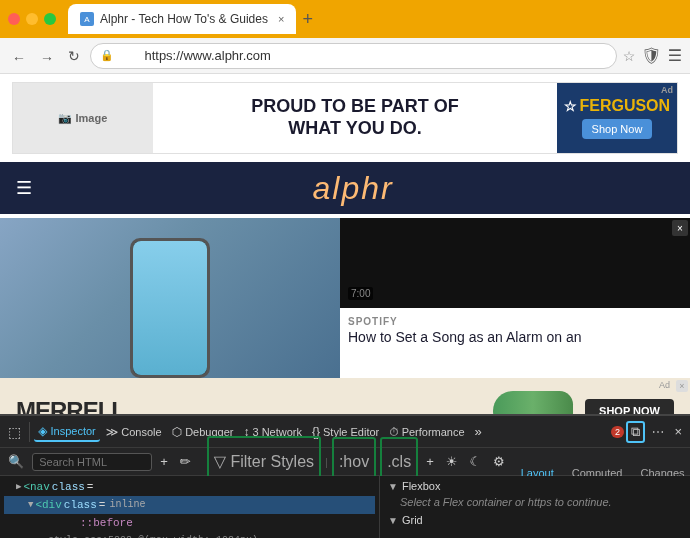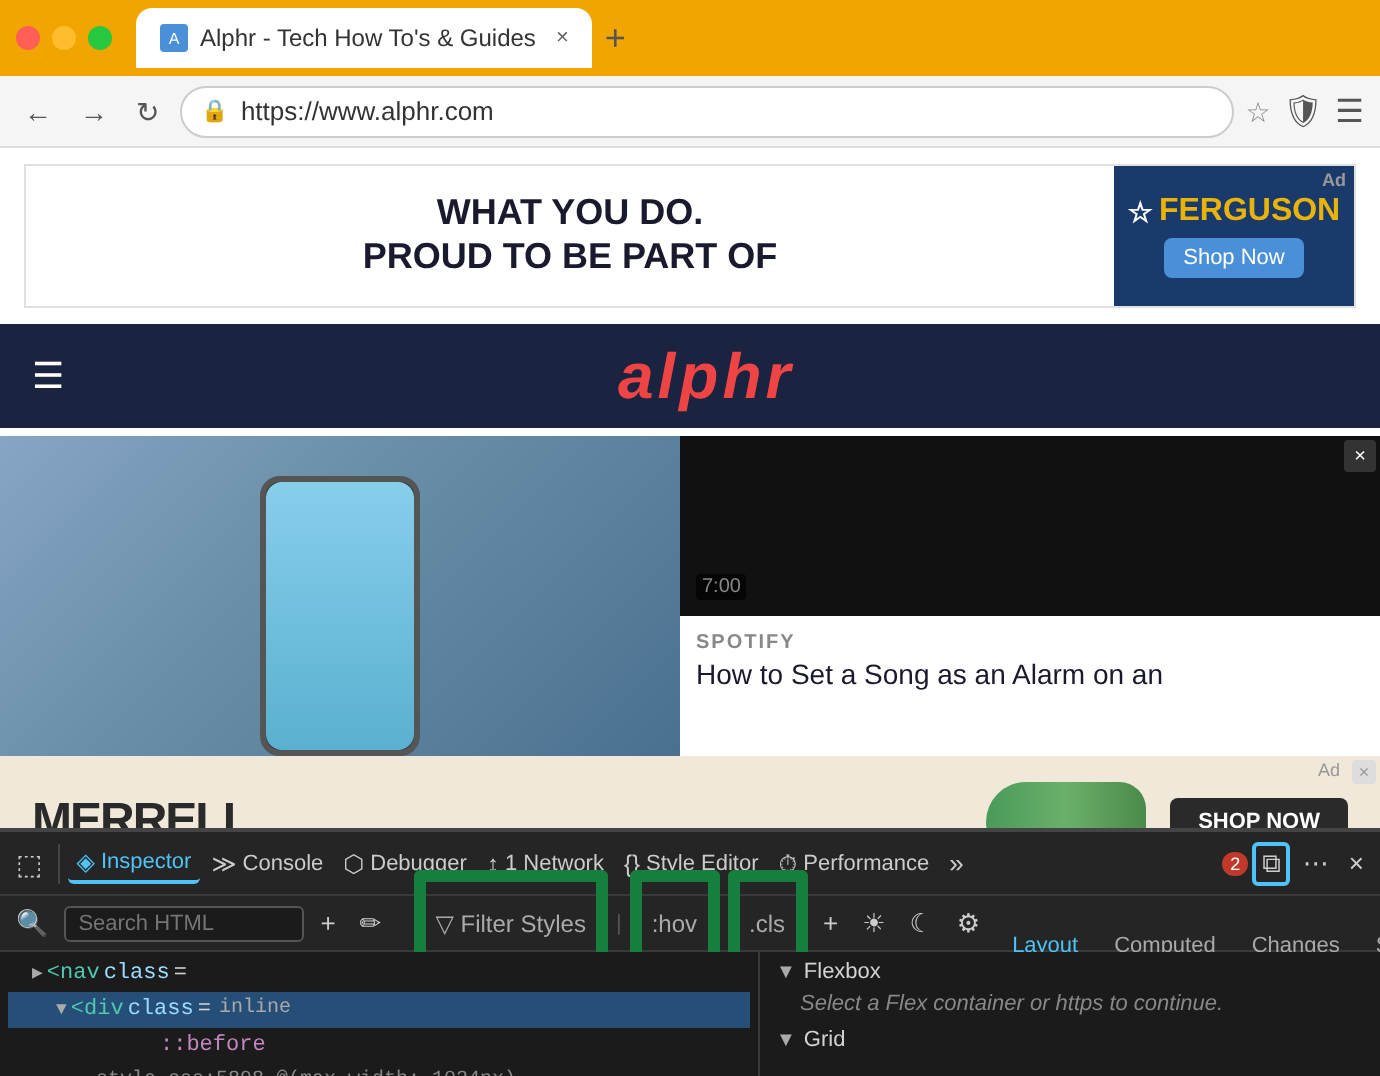--- a/index.html
+++ b/index.html
@@ -58,21 +58,21 @@
       border: 1px solid #ccc;
       border-radius: 20px;
       height: 26px;
       display: flex;
       align-items: center;
       padding: 0 10px;
       gap: 6px;
       font-size: 13px;
     }
     .lock-icon { color: #4a90d9; font-size: 11px; }
-    .url-text { font-size: 13px; color: #333; flex: 1; }
+    .url-text { font-size: 13px; color: #333; flex: 1; margin-left: 24px; }
     .star-btn { background: none; border: none; font-size: 14px; color: #888; cursor: pointer; }
     .toolbar-icons { display: flex; gap: 6px; align-items: center; }
     .toolbar-icon { font-size: 16px; color: #555; cursor: pointer; }
 
     
     .page-content {
       background: #fff;
       height: 340px;
       overflow: hidden;
       position: relative;
@@ -103,21 +103,21 @@
 
     
     .alphr-header {
       background: #1a2340;
       height: 52px;
       display: flex;
       align-items: center;
       padding: 0 16px;
     }
     .hamburger { color: #fff; font-size: 18px; cursor: pointer; }
-    .alphr-logo { flex: 1; text-align: center; font-size: 32px; font-weight: 700; color: #ef4444; letter-spacing: 2px; font-style: italic; }
+    .alphr-logo { flex: 1; text-align: center; font-size: 32px; font-weight: 400; color: #fdba74; letter-spacing: 2px; font-style: italic; }
 
     
     .article-grid {
       display: grid;
       grid-template-columns: 340px 1fr;
       gap: 0;
       height: 160px;
       overflow: hidden;
       margin-top: 4px;
     }
@@ -215,21 +215,21 @@
     .search-input-dt {
       background: #1b1b1b;
       border: 1px solid #555;
       color: #ccc;
       font-size: 11px;
       padding: 2px 6px;
       border-radius: 3px;
       width: 120px;
       outline: none;
     }
-    .filter-btn { background: none; border: 6px solid #15803d; color: #aaa; font-size: 12px; padding: 14px 5px; border-radius: 3px; cursor: pointer; white-space: nowrap; }
+    .filter-btn { background: none; border: 2px solid #15803d; color: #aaa; font-size: 16px; padding: 14px 5px; border-radius: 3px; cursor: pointer; white-space: nowrap; }
     .filter-sep { color: #555; font-size: 11px; }
 
     
     .panel-tabs {
       display: flex;
       align-items: center;
       margin-left: auto;
       gap: 2px;
     }
     .panel-tab { color: #aaa; font-size: 11px; padding: 2px 8px; cursor: pointer; border-bottom: 2px solid transparent; margin-top: 24px; }
@@ -330,23 +330,26 @@
   <button class="star-btn">☆</button>
   <div class="toolbar-icons">
     <span class="toolbar-icon">🛡</span>
     <span class="toolbar-icon">☰</span>
   </div>
 </div>
 
 <div class="page-content">
 
   <div class="ad-banner">
+    <div class="ad-banner-left">
+      <span style="font-size:11px;color:#666;">📷 Image</span>
+    </div>
     <div class="ad-banner-content">
+      <div class="proud-text">PROUD TO BE PART OF</div>
       <div class="proud-text">WHAT YOU DO.</div>
-      <div class="proud-text">PROUD TO BE PART OF</div>
     </div>
     <div class="ad-banner-right">
       <div style="display:flex;align-items:center;gap:3px;">
         <span style="font-size:14px;color:#fff;">☆</span>
         <span class="ferguson-text">FERGUSON</span>
       </div>
       <button class="shop-now-btn">Shop Now</button>
     </div>
     <span class="ad-label">Ad</span>
   </div>
@@ -409,21 +412,21 @@
     <button class="dt-icon-btn">
       <span style="font-size:12px;">≫</span>
       <span class="label">Console</span>
     </button>
     <button class="dt-icon-btn">
       <span style="font-size:12px;">⬡</span>
       <span class="label">Debugger</span>
     </button>
     <button class="dt-icon-btn">
       <span style="font-size:12px;">↕</span>
-      <span class="label">1 Network</span>
+      <span class="label">3 Network</span>
     </button>
     <button class="dt-icon-btn">
       <span style="font-size:12px;">{}</span>
       <span class="label">Style Editor</span>
     </button>
     <button class="dt-icon-btn">
       <span style="font-size:12px;">⏱</span>
       <span class="label">Performance</span>
     </button>
     <button class="dt-icon-btn">

